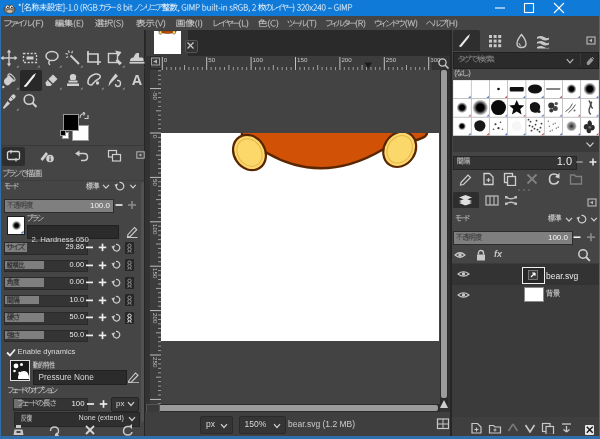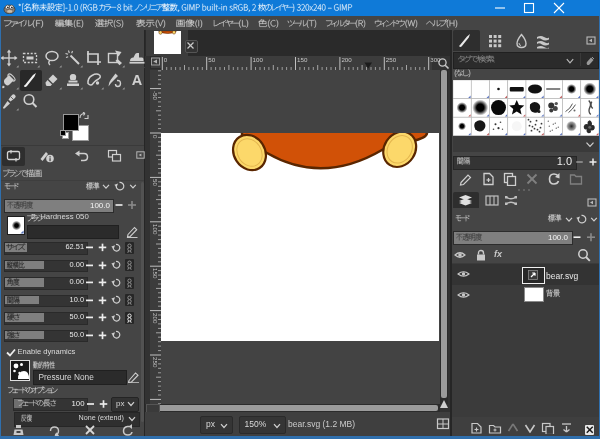--- a/index.html
+++ b/index.html
@@ -261,33 +261,33 @@
       <svg style="position:absolute;right:0;bottom:0" width="4" height="4">
         <path d="M3.6,0.4 L3.6,3.6 L0.4,3.6 Z" fill="#5570b8"></path>
       </svg>
     </div>
     <svg style="position:absolute;left:27px;top:213.5px;overflow:visible" width="16.0" height="10.0">
       <g transform="translate(0,7.04) scale(0.078431,-0.080000)">
         <path d="M59 82Q60 80 62 78Q63 76 65 73Q66 71 68 69L65 67Q64 69 62 72Q61 74 59 77Q58 79 56 81ZM71 84Q72 83 74 81Q75 78 77 76Q78 74 79 71L77 70Q75 73 73 77Q70 81 68 83ZM67 65Q67 64 66 64Q66 63 66 62Q65 58 64 52Q63 48 61 42Q59 37 57 33Q54 28 51 24Q47 19 41 14Q36 9 29 5Q22 1 13 -2L10 2Q20 4 27 8Q34 11 39 16Q45 21 49 26Q53 31 56 38Q59 44 61 51Q63 58 63 63Q62 63 58 63Q53 63 47 63Q41 63 35 63Q28 63 23 63Q17 63 13 63Q9 63 8 63Q5 63 3 63Q2 63 0 63V66Q1 66 2 66Q3 66 5 66Q6 66 8 66Q8 66 12 66Q15 66 19 66Q24 66 30 66Q35 66 40 66Q46 66 50 66Q55 66 58 66Q61 66 62 66Q62 66 63 66Q64 66 65 66Z M76 72Q78 72 80 72Q81 72 83 72Q85 72 89 72Q93 72 98 72Q103 72 108 72Q114 72 118 72Q122 72 124 72Q126 72 128 72Q129 72 131 72V69Q129 69 128 69Q126 69 124 69Q122 69 118 69Q114 69 108 69Q103 69 98 69Q93 69 89 69Q85 69 83 69Q81 69 80 69Q78 69 76 69ZM137 49Q137 48 137 48Q136 47 136 47Q135 39 131 32Q128 24 122 18Q114 9 105 5Q96 0 86 -2L84 0Q94 2 103 7Q112 12 120 20Q125 25 128 32Q132 40 133 47Q132 47 128 47Q125 47 120 47Q115 47 109 47Q103 47 98 47Q92 47 87 47Q82 47 79 47Q76 47 75 47Q73 47 71 47Q70 46 67 46V50Q70 50 71 50Q73 50 75 50Q76 50 79 50Q82 50 87 50Q92 50 97 50Q103 50 109 50Q114 50 119 50Q124 50 127 50Q130 50 131 50Q132 50 133 50Q134 50 135 50Z M149 74Q151 73 154 71Q157 70 160 67Q163 65 166 63Q169 62 170 60L168 58Q166 59 164 61Q161 63 158 65Q155 67 152 69Q150 71 148 72ZM138 2Q143 4 149 5Q155 7 161 9Q166 12 171 14Q179 19 186 25Q193 31 198 37Q204 43 208 50L210 47Q204 38 194 28Q184 19 172 12Q168 9 162 6Q156 4 150 2Q144 0 140 -1ZM135 52Q136 51 140 50Q142 48 146 46Q149 44 152 42Q154 40 156 39L154 37Q152 38 150 40Q147 41 144 43Q141 45 138 47Q135 49 133 50Z" fill="#dcdcdc" stroke="#dcdcdc" stroke-width="3.5"></path>
       </g>
     </svg>
     <div style="position:absolute;left:27px;top:224.5px;width:90px;height:12.5px;background:#2b2b2b;border:1px solid #202020"></div>
-    <span style="position:absolute;left:31.5px;top:212px;font-size:7.8px;color:#d8d8d8;line-height:9.4px;white-space:pre;">2. Hardness 050</span>
+    <span style="position:absolute;left:31.5px;top:235px;font-size:7.8px;color:#d8d8d8;line-height:9.4px;white-space:pre;">2. Hardness 050</span>
     <svg style="position:absolute;left:126px;top:225px;" width="13" height="13">
       <path d="M2,9.5 L8.5,2.5 L10.7,4.7 L4.2,11.5 L1.5,12 Z" fill="none" stroke="#cfcfcf" stroke-width="1.1"></path>
       <line x1="1" y1="12.6" x2="11.5" y2="12.6" stroke="#cfcfcf" stroke-width="1.1"></line>
     </svg>
     <div style="position:absolute;left:3.5px;top:242.1px;width:82px;height:10.8px;background:#343434;border:1px solid #2a2a2a"></div>
     <div style="position:absolute;left:4.5px;top:243.1px;width:22.5px;height:8.8px;background:#7f7f7f"></div>
     <svg style="position:absolute;left:7px;top:243.0px;overflow:visible" width="17.5" height="9.6">
       <g transform="translate(0,6.78) scale(0.085784,-0.077000)">
         <path d="M53 48Q53 37 52 29Q51 21 48 15Q45 10 40 5Q34 1 26 -3L24 0Q30 2 35 6Q40 9 43 14Q47 19 48 27Q50 35 50 47V69Q50 72 50 74Q50 76 50 76H54Q54 76 53 74Q53 72 53 69ZM17 76Q17 76 17 74Q17 72 17 70V33Q17 31 17 29Q17 28 17 26Q17 25 17 25H14Q14 25 14 26Q14 28 14 29Q14 31 14 33V70Q14 71 14 73Q14 74 14 76ZM-8 55Q-8 55 -7 55Q-5 55 -3 54Q-1 54 1 54H68Q70 54 73 55Q75 55 75 55V51Q75 51 73 51Q70 51 68 51H1Q-1 51 -3 51Q-5 51 -7 51Q-8 51 -8 51Z M63 33Q76 37 87 42Q98 48 107 53Q112 56 117 60Q121 63 125 67Q130 71 133 76L136 73Q132 69 127 65Q123 61 118 57Q113 54 107 50Q102 46 95 43Q88 39 81 36Q73 33 65 30ZM106 51 108 53V6Q108 5 109 3Q109 2 109 0Q109 -1 109 -2H105Q105 -1 105 0Q105 2 105 3Q106 5 106 6Z M194 80Q196 78 197 76Q199 73 200 71Q202 68 203 66L200 64Q199 68 196 72Q194 76 192 78ZM205 83Q206 81 208 79Q209 76 211 74Q212 72 213 70L210 68Q209 72 206 75Q204 79 202 82ZM195 65Q194 64 194 64Q193 63 193 62Q191 57 188 51Q185 45 181 39Q178 34 174 29Q168 23 162 18Q155 12 148 7Q141 2 133 -1L130 1Q138 5 146 9Q153 14 160 20Q166 26 172 32Q175 36 179 41Q183 47 186 53Q189 58 190 63Q189 63 186 63Q183 63 178 63Q173 63 168 63Q163 63 158 63Q153 63 150 63Q147 63 146 63Q145 63 143 63Q141 63 139 63Q138 63 138 63V67Q138 67 139 67Q141 66 143 66Q144 66 146 66Q147 66 150 66Q153 66 157 66Q162 66 167 66Q172 66 176 66Q181 66 184 66Q187 66 188 66Q190 66 191 66Q192 66 193 67ZM175 32Q179 28 183 24Q188 20 192 15Q196 11 199 7Q203 3 206 0L203 -2Q200 2 195 8Q190 14 184 19Q178 25 173 30Z" fill="#262626" stroke="#262626" stroke-width="3.5"></path>
       </g>
     </svg>
-    <span style="position:absolute;right:516px;top:243.29999999999998px;font-size:7.4px;color:#e8e8e8;line-height:8.9px;white-space:pre;">62.51</span>
+    <span style="position:absolute;right:516px;top:243.29999999999998px;font-size:7.4px;color:#e8e8e8;line-height:8.9px;white-space:pre;">29.86</span>
     <svg style="position:absolute;left:85px;top:242.1px;" width="24" height="11">
       <line x1="1.0" y1="5.4" x2="8.0" y2="5.4" stroke="#ececec" stroke-width="1.7"></line>
       <line x1="13.75" y1="5.4" x2="21.25" y2="5.4" stroke="#ececec" stroke-width="1.7"></line>
       <line x1="17.5" y1="1.6500000000000004" x2="17.5" y2="9.15" stroke="#ececec" stroke-width="1.7"></line>
     </svg>
     <svg style="position:absolute;left:110px;top:241.6px;" width="13" height="12">
       <path d="M3.2,5.8 A3.3,3.3 0 1 0 6.0,2.5" stroke="#cfcfcf" stroke-width="1.2" fill="none"></path>
       <path d="M1.4,4.4 L5.0,3.2 L3.5,7.2 Z" fill="#cfcfcf"></path>
     </svg>
     <div style="position:absolute;left:124.5px;top:241.6px;width:9px;height:12px;background:#262626;border-radius:1px"></div>

